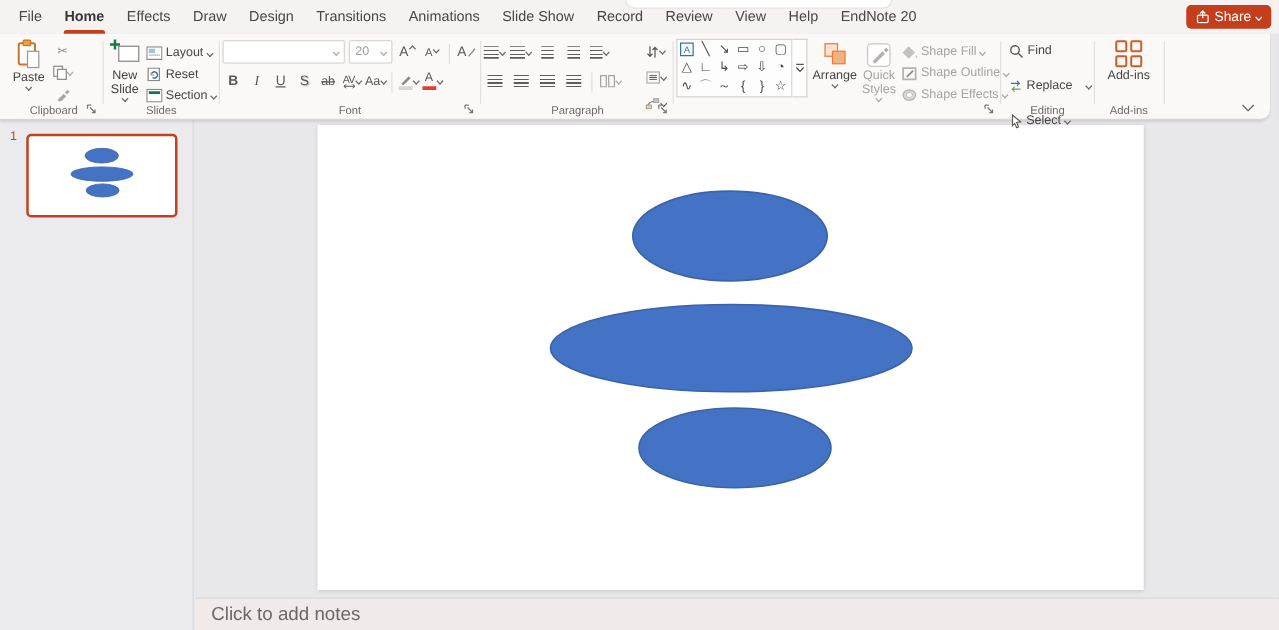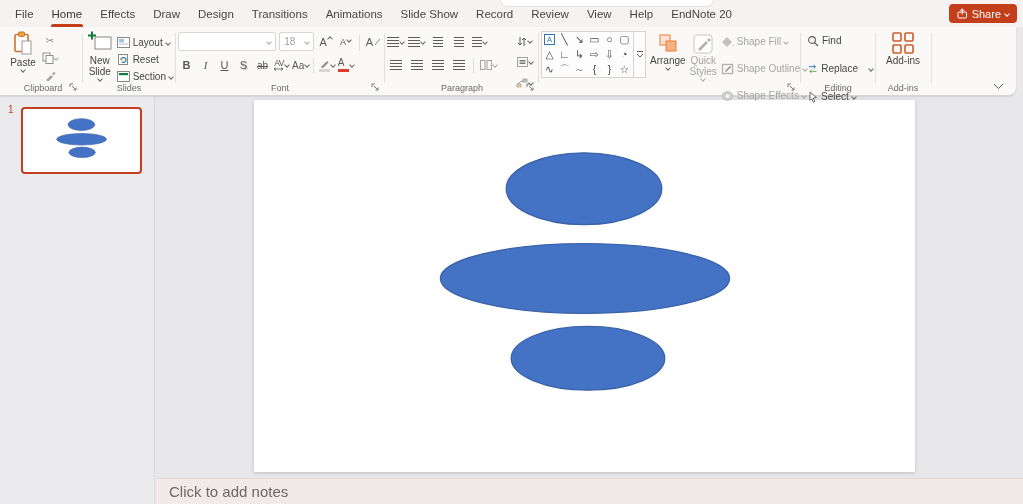--- a/index.html
+++ b/index.html
@@ -1,21 +1,21 @@
 <!DOCTYPE html>
 <html><head>
 <meta charset="utf-8">
 <style>
 *{margin:0;padding:0;box-sizing:border-box}
 body{font-family:"Liberation Sans",sans-serif;background:#d0d0d4}
 .app{position:relative;width:1023px;height:504px;background:#e8e7ea;overflow:hidden}
 
 .tabbar{position:absolute;left:0;top:0;width:100%;height:27px;background:#f6f2f1;display:flex;align-items:center;padding-left:6px;z-index:6}
 .tab{position:relative;font-size:11.5px;color:#484644;padding:4px 9px;height:100%;display:flex;align-items:center;cursor:default;white-space:nowrap}
-.tab.active{font-weight:normal;color:#383736}
+.tab.active{font-weight:bold;color:#383736}
 .tab.active::after{content:"";position:absolute;left:8px;right:8px;bottom:0;height:3px;border-radius:2px 2px 0 0;background:#C43E1C}
 .search-pill{position:absolute;left:500px;top:-8px;width:214px;height:15px;background:#fff;border:1px solid #e5e2e0;border-radius:8px}
 .share-btn{position:absolute;right:6px;top:4px;height:19px;background:#C43E1C;color:#fff;border:none;border-radius:4px;font-size:11px;display:flex;align-items:center;gap:4px;padding:0 8px;cursor:pointer}
 
 .ribbon{position:absolute;left:0;top:27px;width:1016px;height:69px;background:#fbf9f8;border-bottom:1px solid #d8d5d3;border-radius:0 0 8px 0;box-shadow:0 1px 2px rgba(0,0,0,.10);z-index:5}
 .group{position:absolute;top:0;height:100%}
 .gsep{position:absolute;top:6px;height:50px;width:1px;background:#e3e0de}
 .glabel{position:absolute;bottom:2px;left:0;right:0;text-align:center;font-size:9px;color:#6d6a67;white-space:nowrap}
 .launcher{position:absolute;bottom:3px;right:2px}
 .grow{display:flex;gap:2px;padding-top:4px}
@@ -43,21 +43,21 @@
 
 .thumb-panel{position:absolute;left:0;top:96px;width:155px;bottom:0;background:#ebeaed;border-right:1px solid #dbd9dc}
 .slide-num{position:absolute;left:8px;top:8px;font-size:10px;color:#B7472A}
 .thumb{position:absolute;left:21px;top:11px;width:121px;height:67px;background:#fff;border:2px solid #C2401F;border-radius:4px;display:flex;align-items:center;justify-content:center;cursor:pointer}
 .workspace{position:absolute;left:156px;top:96px;right:0;bottom:26px;background:#e8e7ea}
 .slide-canvas{position:absolute;left:254px;top:100px;width:661px;height:372px;background:#fff;box-shadow:0 1px 4px rgba(0,0,0,.18)}
 .notes-pane{position:absolute;left:156px;bottom:0;right:0;height:26px;background:#f0ebe8;border-top:1px solid #dcd9d6;display:flex;align-items:center;padding-left:13px}
 .notes-pane span{font-size:15px;color:#6b6865}
 .collapse-btn{position:absolute;right:12px;bottom:5px;cursor:pointer}
 .icon{flex:none}
-.colA{display:flex;flex-direction:column;line-height:1}
+.colA{display:flex;flex-direction:column;align-items:center;line-height:1}
 </style>
 </head>
 <body>
 
 <div class="app">
 
   <div class="tabbar">
     <span class="tab">File</span>
     <span class="tab active">Home</span>
     <span class="tab">Effects</span>
@@ -162,21 +162,21 @@
     </div>
     <div class="gsep" style="left:175px"></div>
 
     <div class="group" style="left:178px;width:204px">
       <div style="display:flex;gap:3px;padding-top:5px;align-items:center">
         <div class="combo" style="width:102px">
           <span class="cval"></span>
           <span class="chev gray"></span>
         </div>
         <div class="combo" style="width:36px">
-          <span class="cval">18</span>
+          <span class="cval">20</span>
           <span class="chev gray"></span>
         </div>
         <span class="fbtn">
             <span>A</span>
             <span class="chev chevup" style="margin-bottom:6px"></span>
           </span>
         <span class="fbtn">
             <span style="font-size:9px">A</span>
             <span class="chev" style="margin-bottom:4px"></span>
           </span>
@@ -343,21 +343,21 @@
           <span class="chev"></span>
         </div>
         <div class="bigbtn dis" style="width:38px;padding-top:2px">
           <svg class="icon" width="22" height="22" viewBox="0 0 22 22">
               <rect x="2" y="2" width="18" height="18" rx="3" fill="#fff" stroke="#c8c6c4"></rect>
               <path d="M6,16 L14,8 l2,2 -8,8 z M15,7 l2,-2 2,2 -2,2 z" fill="#b5b3b1"></path>
             </svg>
           <span class="bl">Quick Styles</span>
           <span class="chev"></span>
         </div>
-        <div style="display:flex;flex-direction:column;gap:12px;padding-top:3px">
+        <div style="display:flex;flex-direction:column;gap:2px;padding-top:3px">
           <span class="smbtn dis">
             <svg width="13" height="12" viewBox="0 0 13 12">
                 <path d="M6,1 L11,6 6,11 1,6 Z" fill="#c3c1bf"></path>
                 <path d="M12,8 q1,1.5 0,2.5 q-1,-1 0,-2.5" fill="#b5b3b1"></path>
               </svg>
             <span>Shape Fill</span>
             <span class="chev gray"></span>
           </span>
           <span class="smbtn dis">
             <svg width="13" height="12" viewBox="0 0 13 12">

